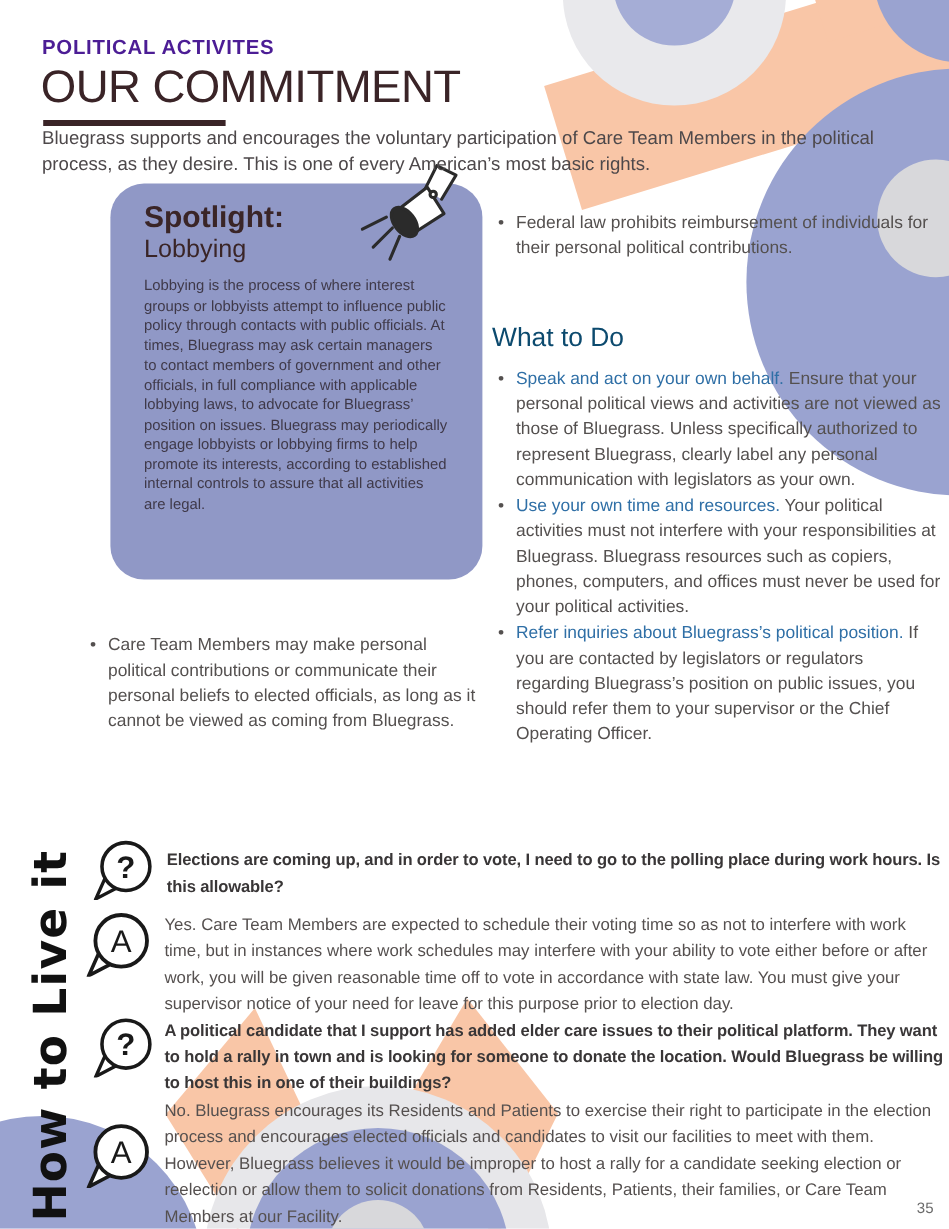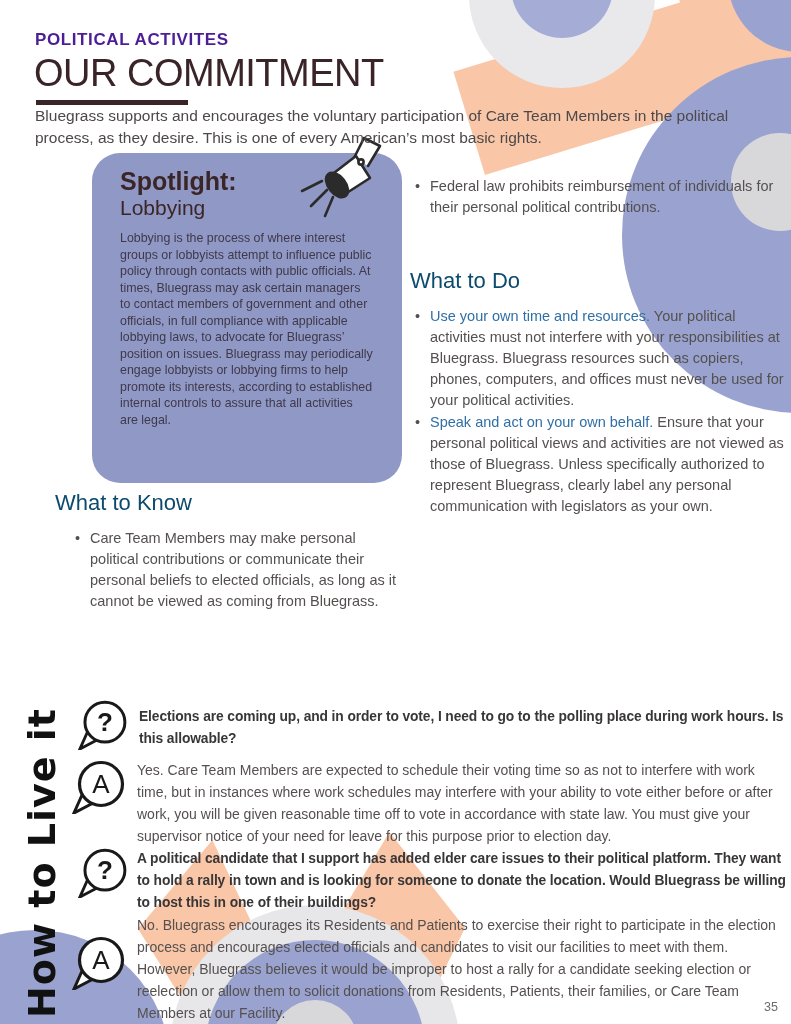--- a/index.html
+++ b/index.html
@@ -122,25 +122,25 @@
       <path d="M35 63 L27 82"></path>
     </g>
   </svg>
 
   <ul class="bullets right-bullets">
     <li>Federal law prohibits reimbursement of individuals for their personal political contributions.</li>
   </ul>
 
   <div class="sec-heading h-do">What to Do</div>
   <ul class="bullets do-bullets">
+    <li><span class="lead">Speak and act on your own behalf.</span> <span>Ensure that your personal political views and activities are not viewed as those of Bluegrass. Unless specifically authorized to represent Bluegrass, clearly label any personal communication with legislators as your own.</span></li>
     <li><span class="lead">Use your own time and resources.</span> <span>Your political activities must not interfere with your responsibilities at Bluegrass. Bluegrass resources such as copiers, phones, computers, and offices must never be used for your political activities.</span></li>
-    <li><span class="lead">Speak and act on your own behalf.</span> <span>Ensure that your personal political views and activities are not viewed as those of Bluegrass. Unless specifically authorized to represent Bluegrass, clearly label any personal communication with legislators as your own.</span></li>
+    <li><span class="lead">Refer inquiries about Bluegrass’s political position.</span> <span>If you are contacted by legislators or regulators regarding Bluegrass’s position on public issues, you should refer them to your supervisor or the Chief Operating Officer.</span></li>
   </ul>
 
-  <div class="sec-heading h-know">What to Know</div>
   <ul class="bullets know-bullets">
     <li>Care Team Members may make personal political contributions or communicate their personal beliefs to elected officials, as long as it cannot be viewed as coming from Bluegrass.</li>
   </ul>
 
   <div class="how-label">How to Live it</div>
 
   <svg class="bubble q1-icon" viewBox="0 0 56 56">
     <path d="M10 37 L2 55 L23 44 Z" fill="#ffffff" stroke="#191919" stroke-width="3"></path>
     <circle cx="29" cy="26" r="21.5" fill="#ffffff" stroke="#191919" stroke-width="3.2"></circle>
     <text x="29" y="36" text-anchor="middle" font-size="28" font-weight="700" fill="#191919">?</text>

